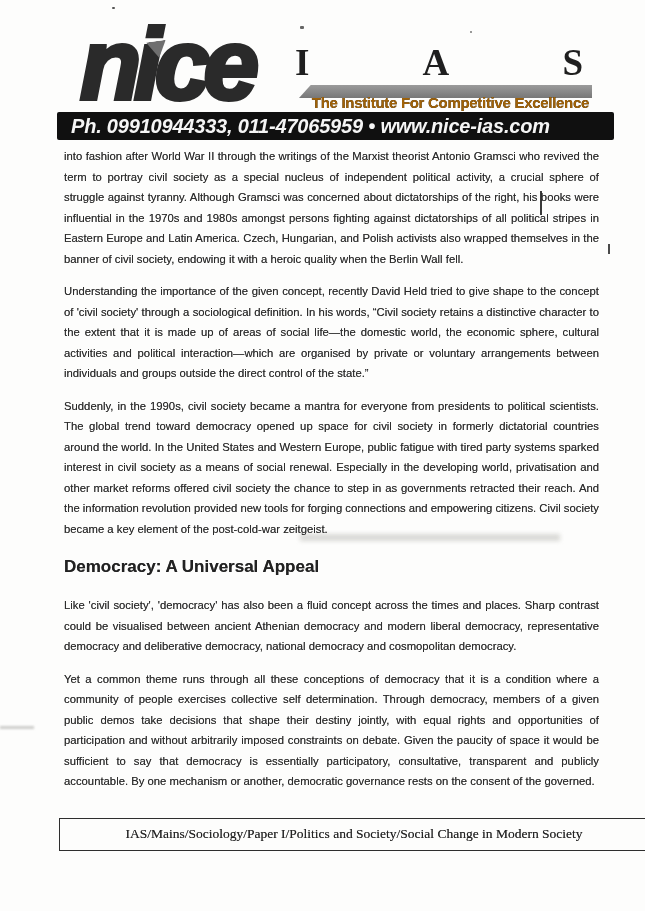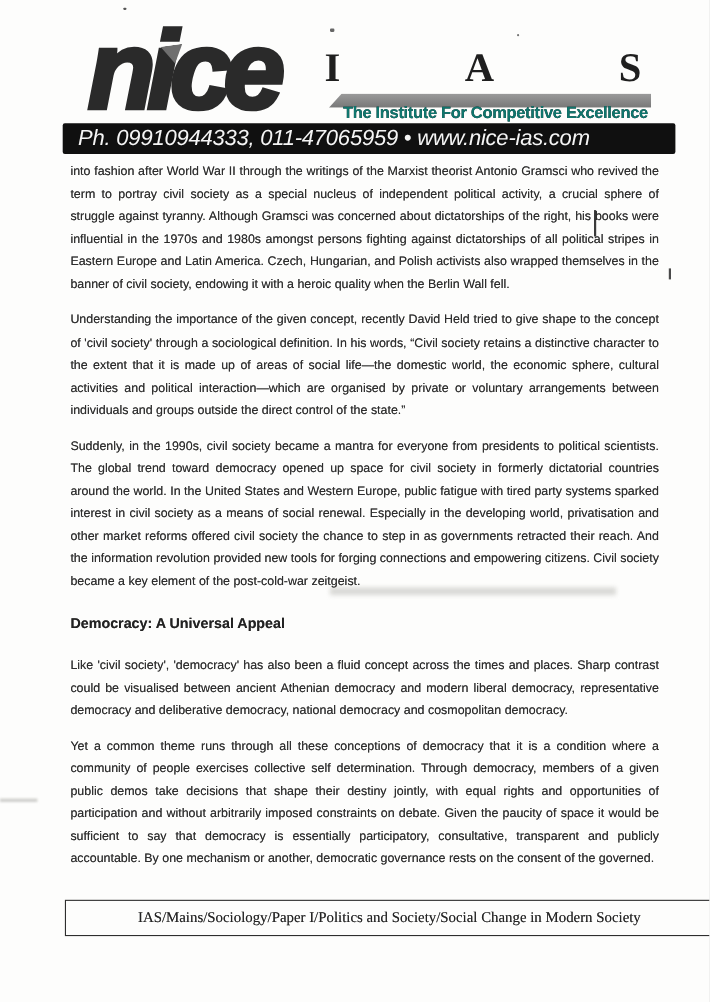--- a/index.html
+++ b/index.html
@@ -40,45 +40,45 @@
     font-size:37px;font-weight:700;color:#1f1f1f;line-height:1;
   }
   .tagline-bar{
     position:absolute;left:299px;top:85px;width:293px;height:13px;
     background:linear-gradient(#9b9b9b,#777);
     clip-path:polygon(4% 0,100% 0,100% 100%,0 100%);
   }
   .tagline{
     position:absolute;left:291px;top:94px;width:298px;
     font-size:15px;font-weight:700;letter-spacing:-0.3px;
-    color:#0f766e;text-align:right;white-space:nowrap;
+    color:#a16207;text-align:right;white-space:nowrap;
     text-shadow:0 0 0.4px #171717;
   }
   .contact-banner{
     position:absolute;left:57px;top:112px;width:557px;height:28px;
     background:var(--banner-bg);
     color:#f5f5f5;
-    font-size:20px;font-weight:400;font-style:italic;
+    font-size:20px;font-weight:700;font-style:italic;
     letter-spacing:-0.2px;
     display:flex;align-items:center;
     padding-left:14px;box-sizing:border-box;
     white-space:nowrap;
     border-radius:2px;
   }
   
   .doc-body{
     position:absolute;left:64px;top:146px;width:551px;
     font-size:11.3px;line-height:20.5px;
     text-align:justify;
     color:var(--ink);
     text-shadow:0 0 0.35px rgba(30,30,30,.65);
   }
   .doc-body p{margin:0 16px 12px 0;}
   .doc-body h2{
-    font-size:13px;line-height:20px;
+    font-size:17px;line-height:20px;
     margin:18px 0 18px 0;
     font-weight:700;color:#222;
     text-align:left;
   }
   
   .footer-box{
     position:absolute;left:59px;top:818px;width:590px;
     border:1.5px solid #2e2e2e;
     box-sizing:border-box;
     padding:7px 10px 8px 10px;

